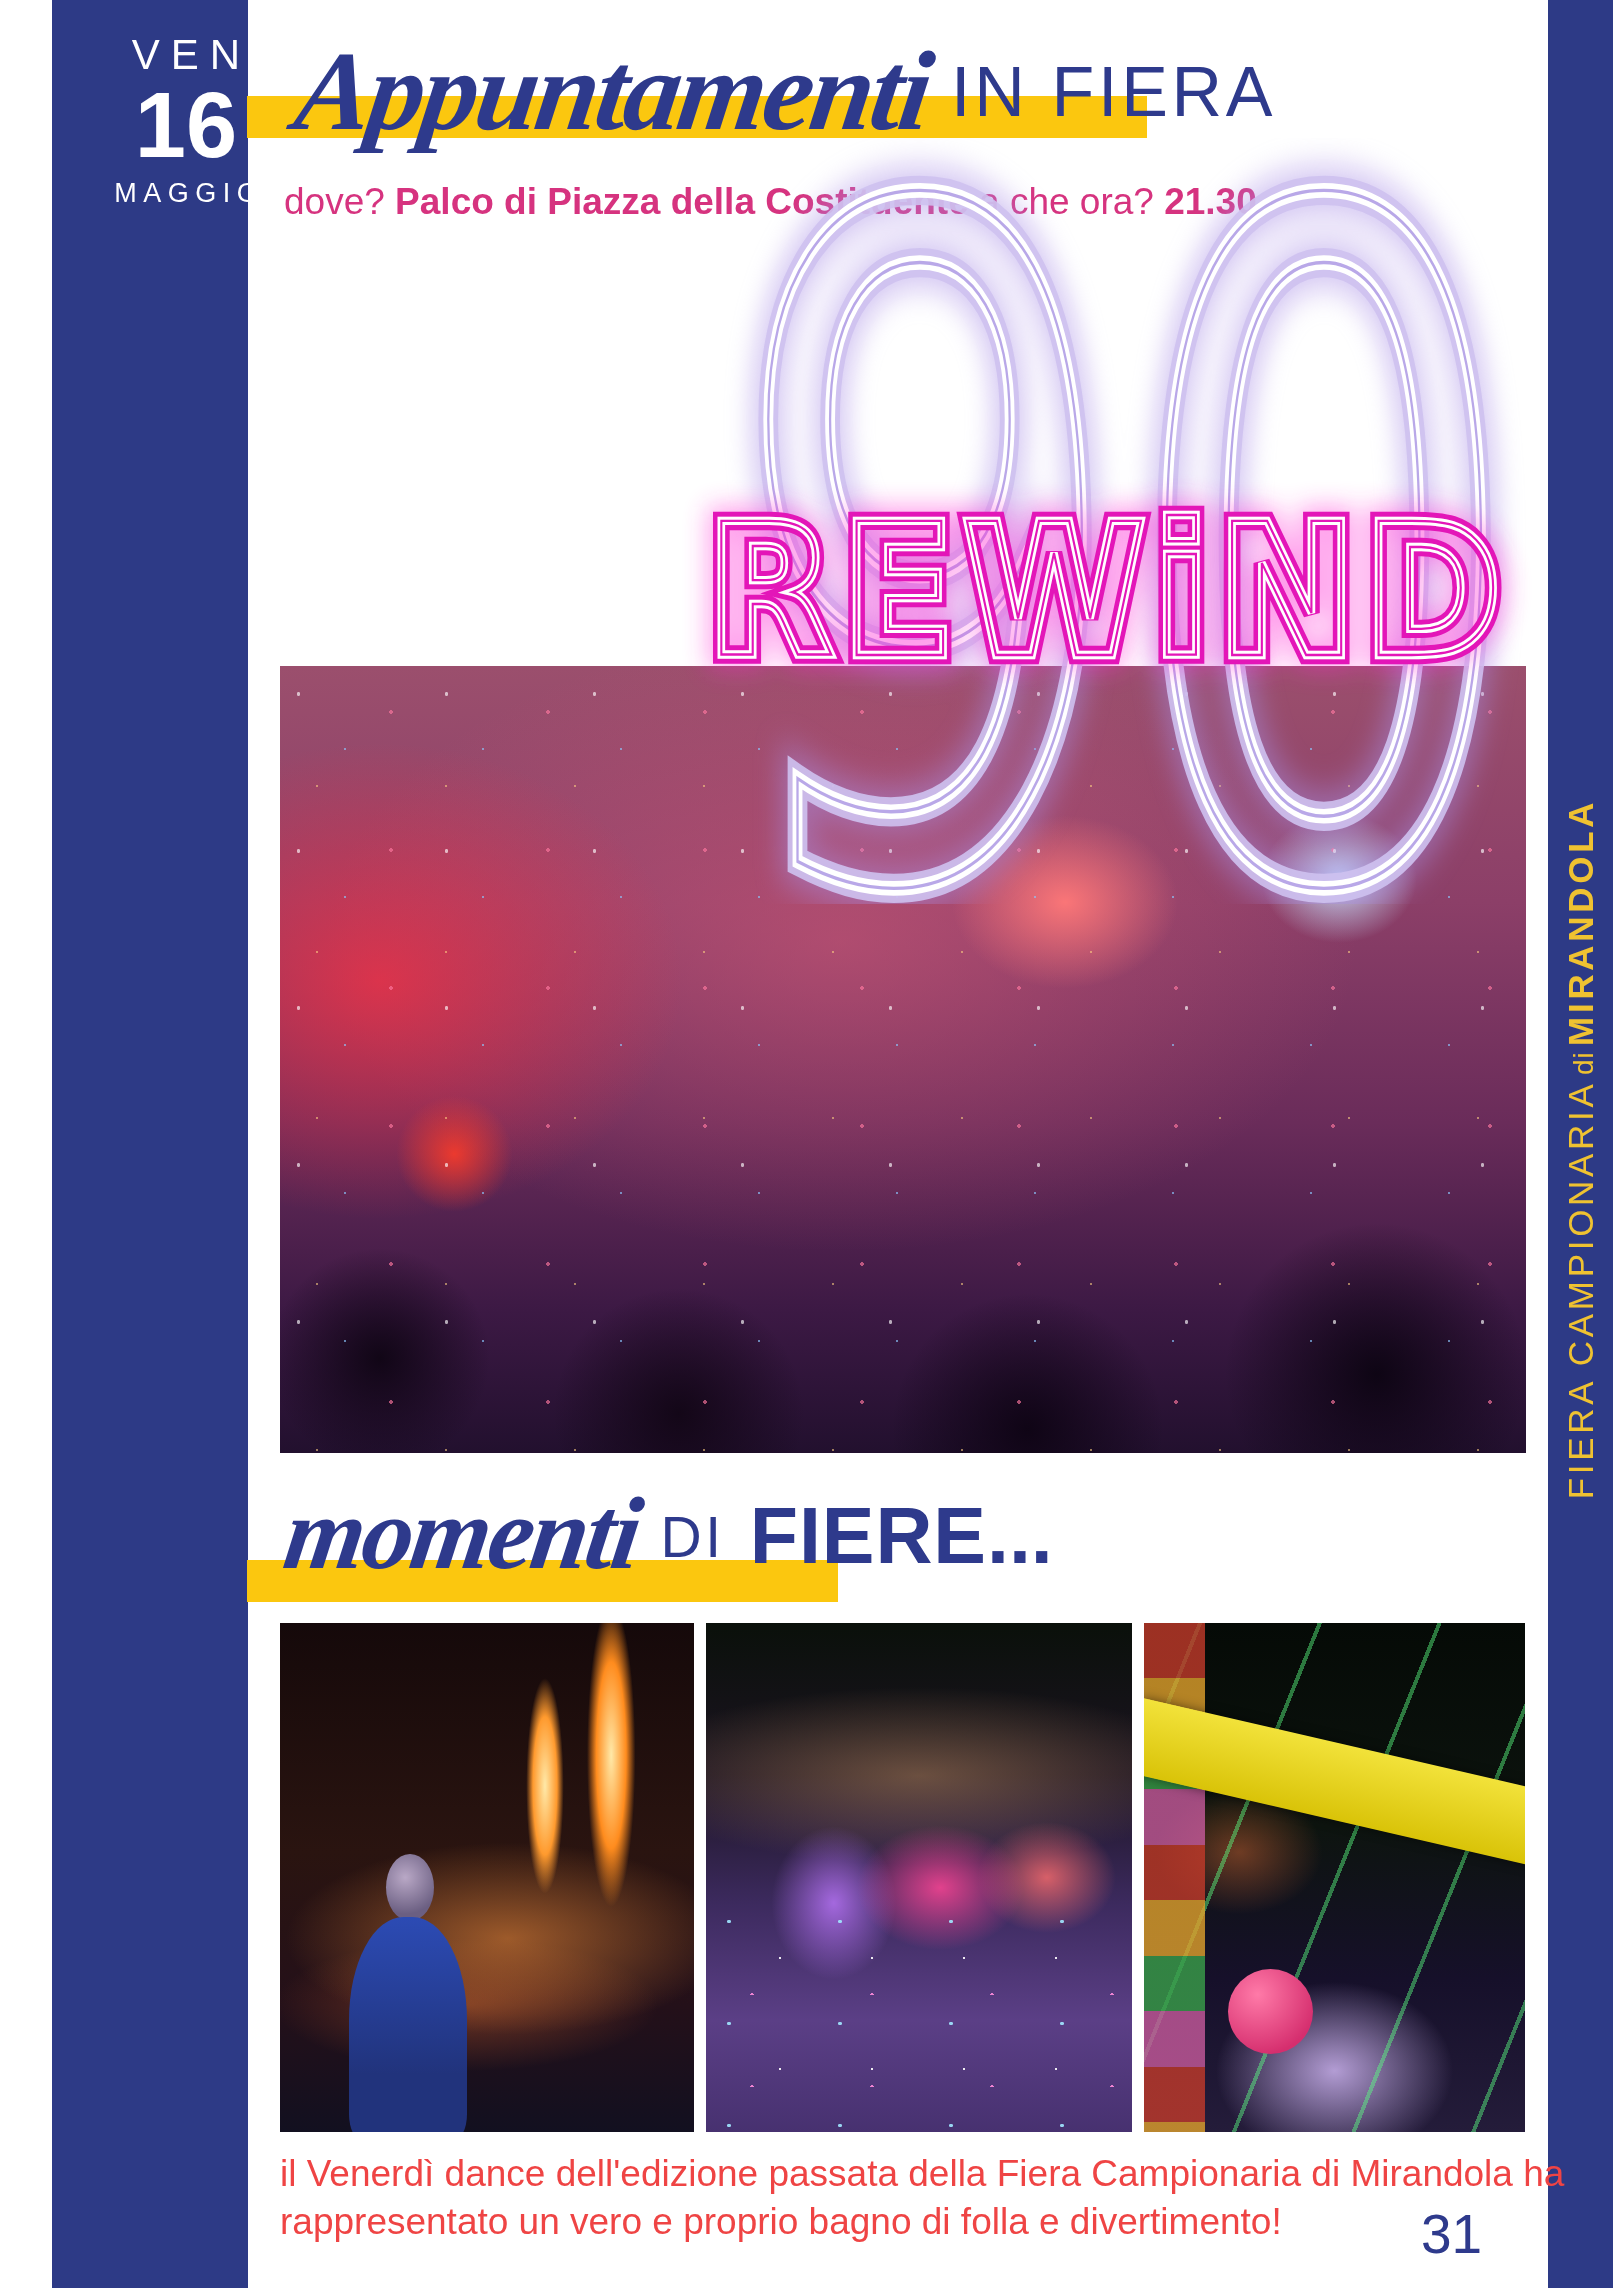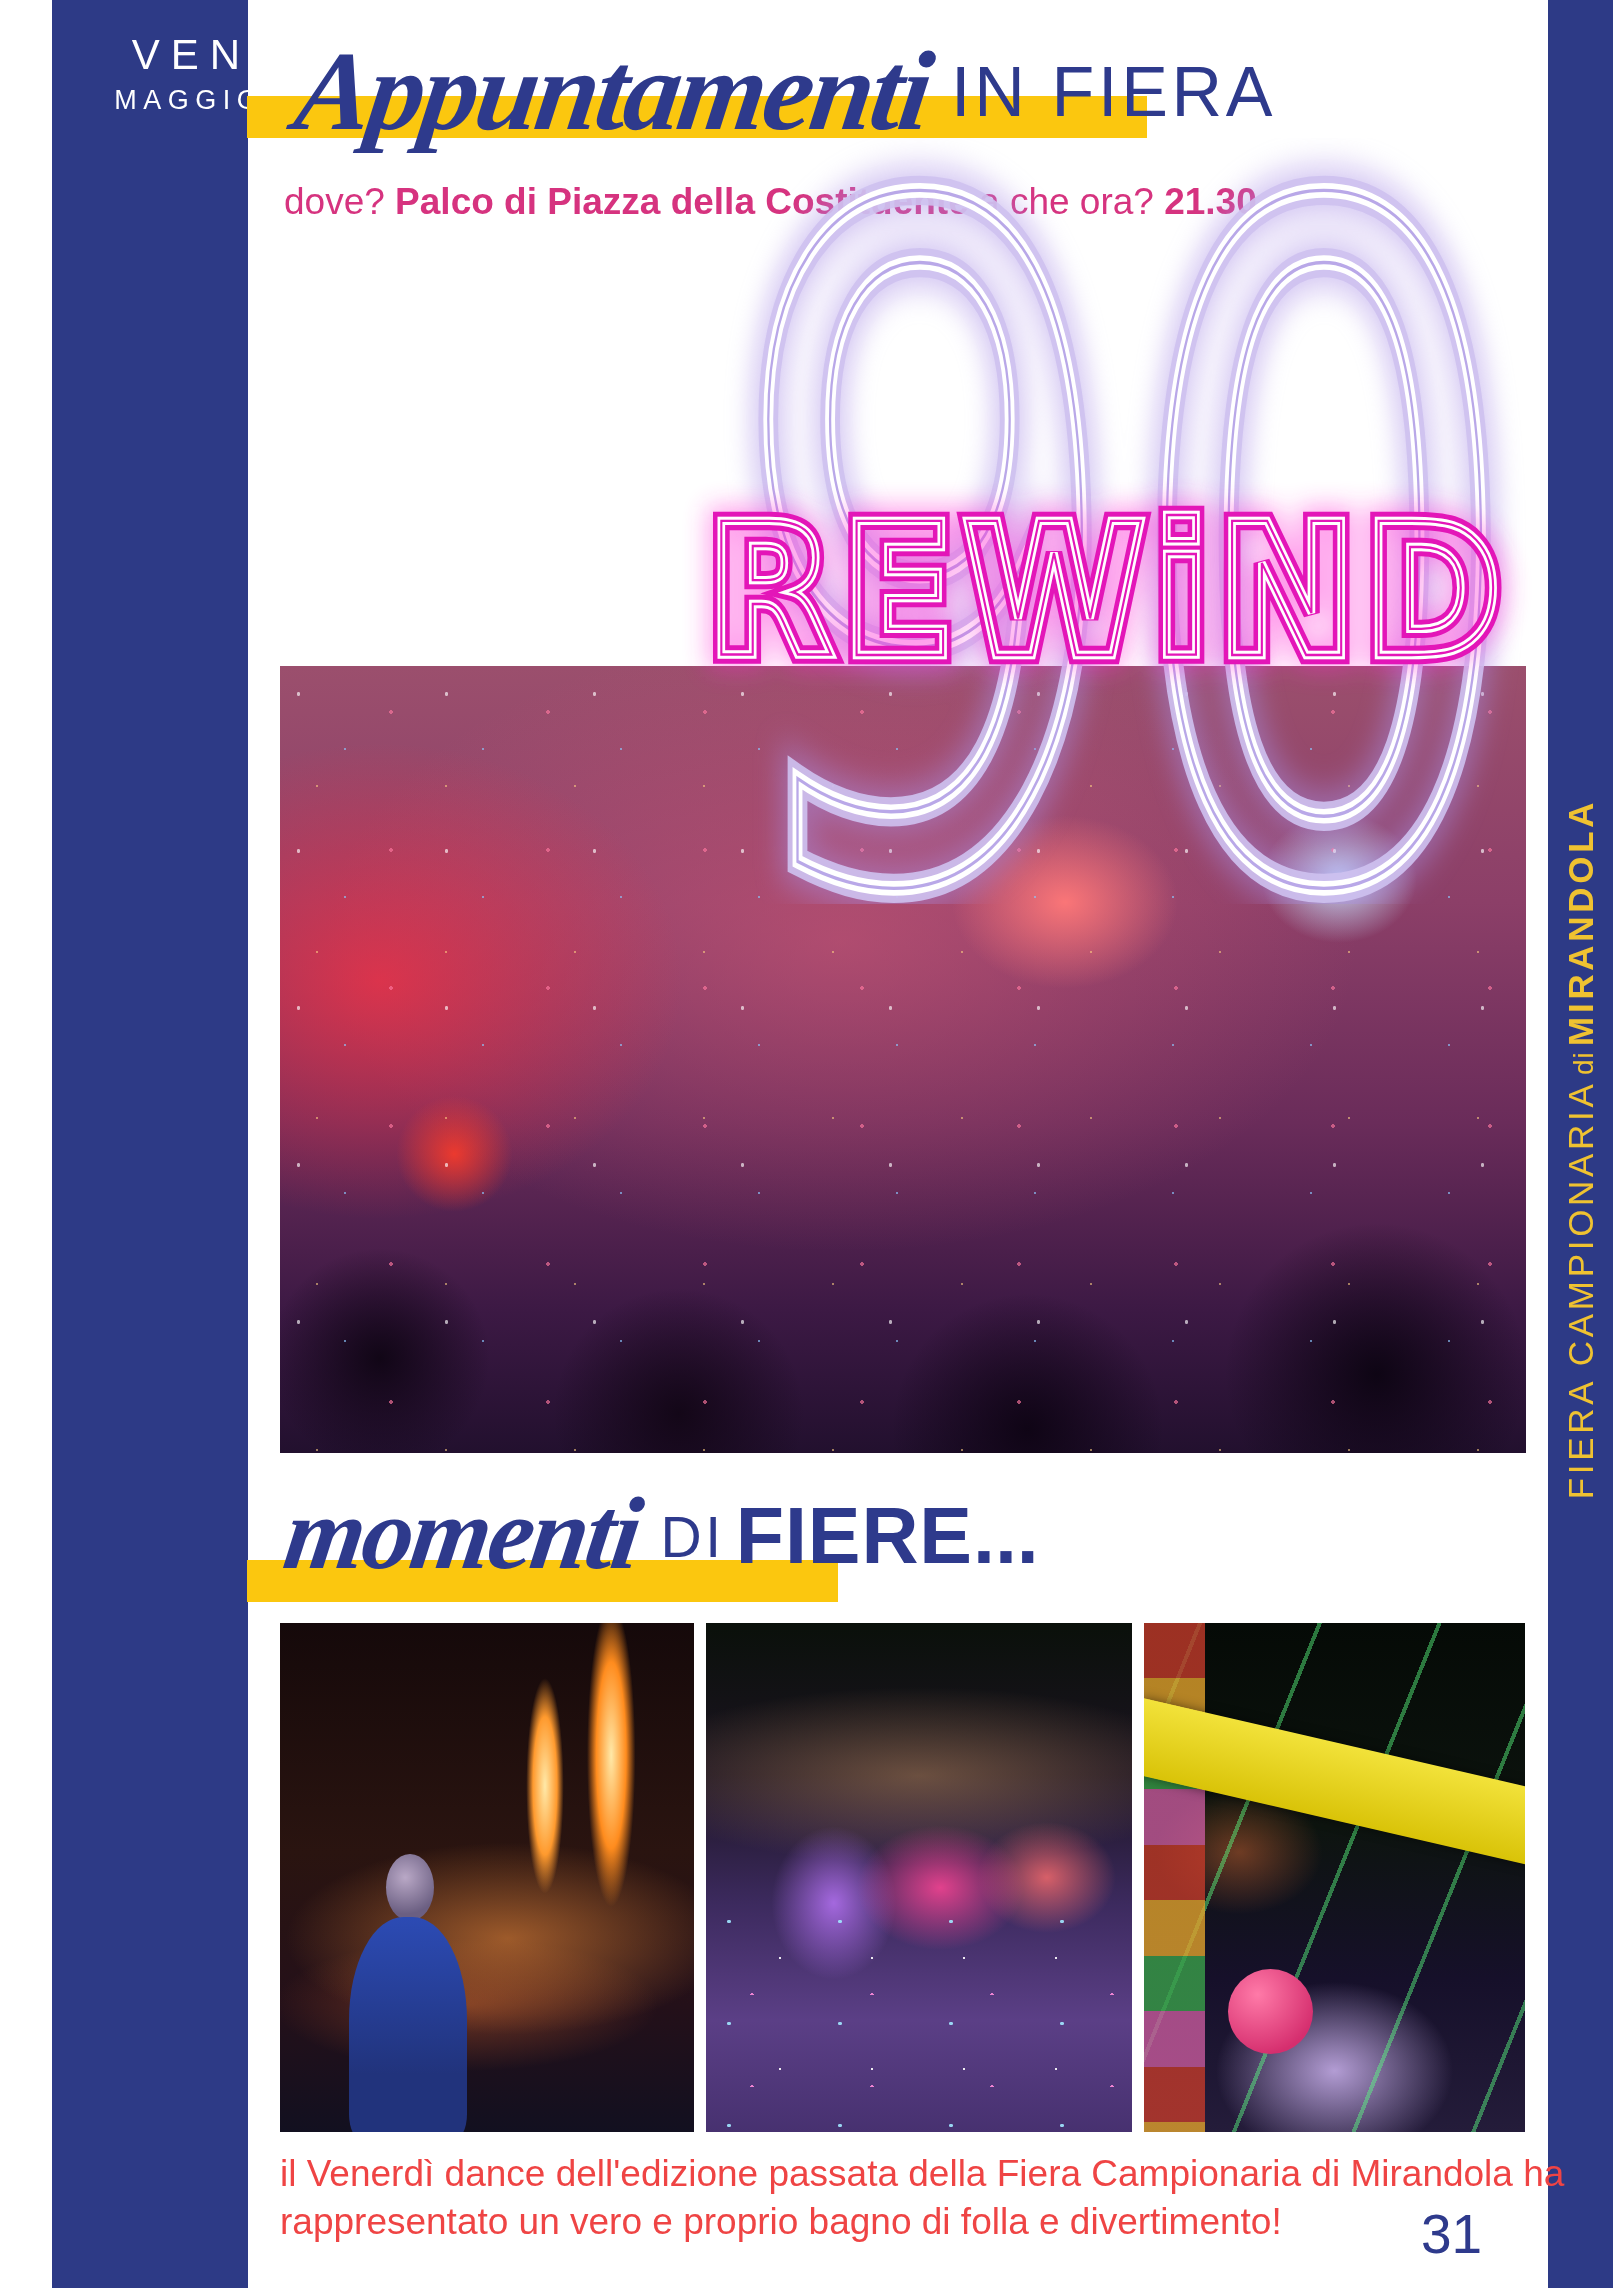--- a/index.html
+++ b/index.html
@@ -93,36 +93,37 @@
      background:linear-gradient(180deg,#f2e23a,#d9c308);box-shadow:0 0 11px rgba(0,0,0,.5);}
   .balloon3{position:absolute;left:22%;top:68%;width:85px;height:85px;border-radius:50%;
      background:radial-gradient(circle at 35% 30%,#ff7aa8,#d52e6e 75%);}
   .ridepanel3{position:absolute;left:0;top:0;width:16%;height:100%;
      background:repeating-linear-gradient(180deg,#c23a2a 0 55px,#e0a12c 55px 111px,#3aa04a 111px 166px,#c75a9c 166px 222px);opacity:.8;}
   
   .moments-bar{position:absolute;left:247px;top:1560px;width:591px;height:42px;background:#fbc70f;z-index:1;}
   .moments-title{position:absolute;left:286px;top:1474px;z-index:2;color:#2e3a8c;white-space:nowrap;}
   .moments-title .script-word{font-size:103px;}
   .di-word{font-size:57px;font-weight:400;letter-spacing:3.7px;margin-left:22px;vertical-align:11px;}
-  .fiere-word{font-size:79px;font-weight:800;letter-spacing:0.9px;margin-left:11px;vertical-align:5.5px;}
+  .fiere-word{font-size:79px;font-weight:800;letter-spacing:0.9px;margin-left:25px;vertical-align:5.5px;}
   .dots-word{font-size:79px;font-weight:700;vertical-align:5.5px;}
   
   .caption{position:absolute;left:280px;top:2150px;font-size:37px;line-height:48px;color:#ef4444;
      white-space:pre-line;z-index:2;}
   .page-num{position:absolute;left:1421px;top:2202px;width:111px;text-align:left;font-size:55px;
      color:#2e3a8c;font-weight:400;z-index:2;}
 </style>
 </head>
 <body>
 
 <div class="page">
 
   <div class="band-left"></div>
   <div class="date-badge">
     <div class="date-day">VEN</div>
+    <div class="date-num">16</div>
     <div class="date-month">MAGGIO</div>
   </div>
 
   <div class="band-right"></div>
   <div class="side-banner">
     <span>FIERA CAMPIONARIA</span><span class="sb-small">di</span><span class="sb-bold">MIRANDOLA</span>
   </div>
 
   <div class="title-bar"></div>
   <div class="header-title">

